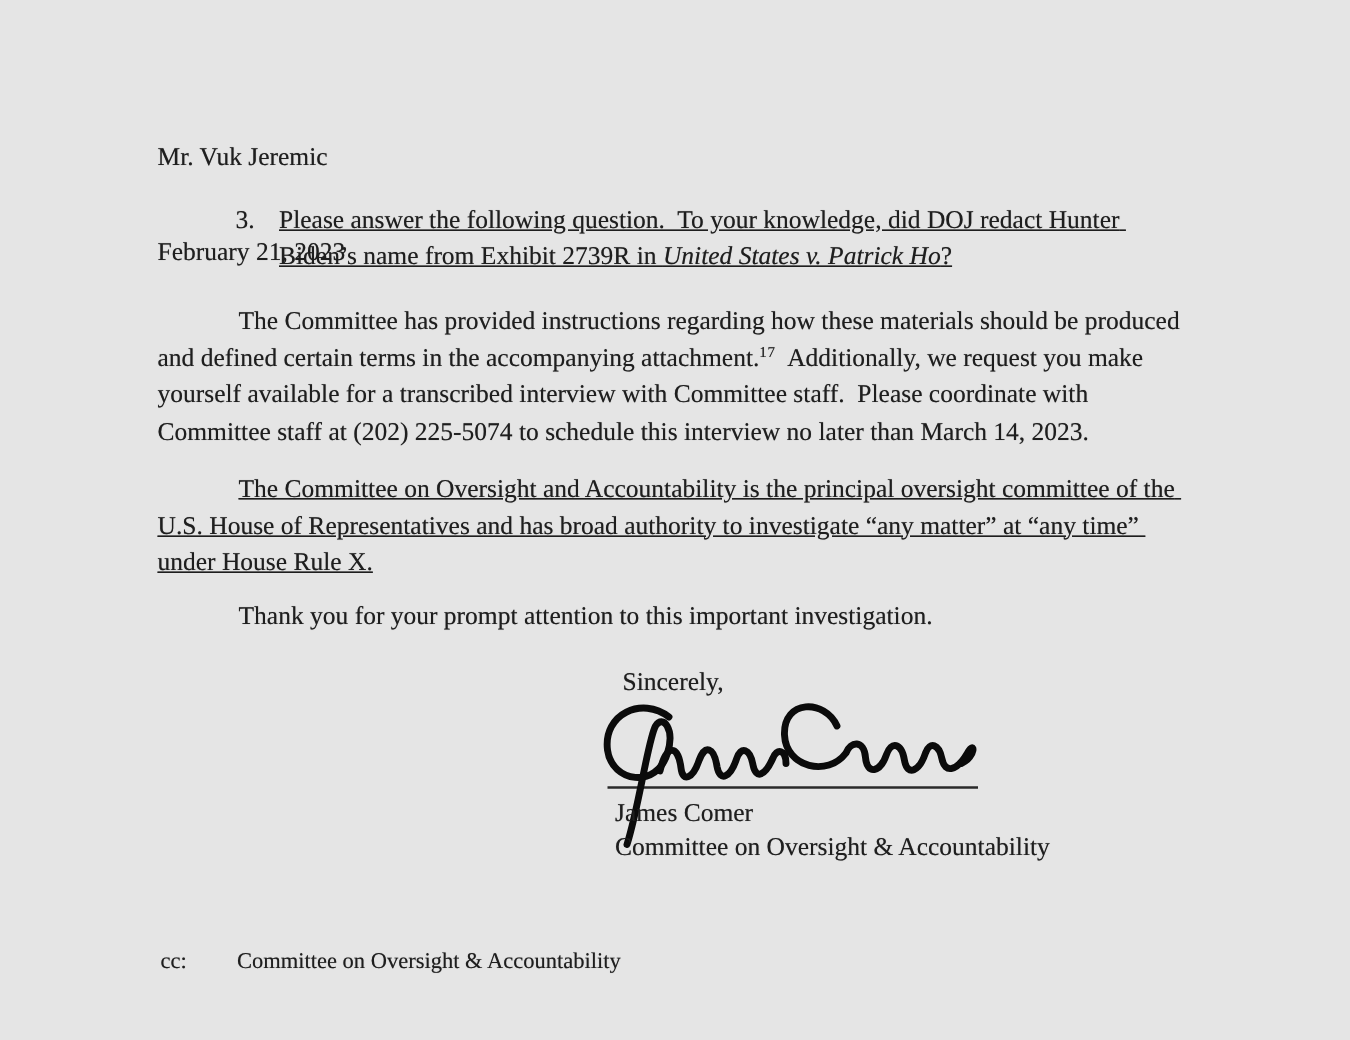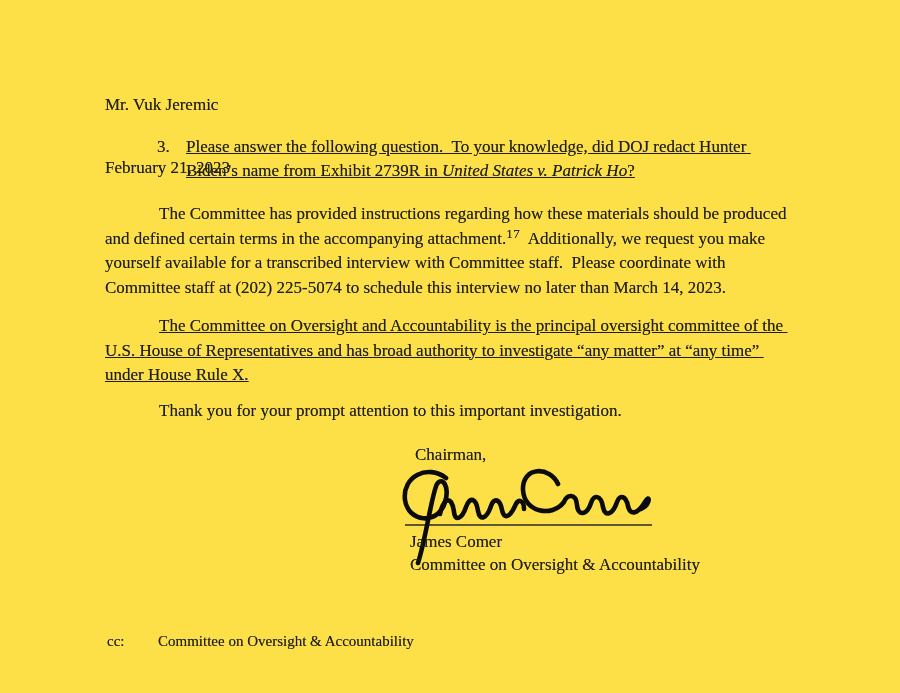--- a/index.html
+++ b/index.html
@@ -7,21 +7,21 @@
     padding: 0;
     width: 900px;
     height: 693px;
     overflow: hidden;
     background: #fbfbfa;
   }
   .page {
     position: relative;
     width: 900px;
     height: 693px;
-    background: #fde047;
+    background: #e5e5e5;
     font-family: "Liberation Serif", "DejaVu Serif", serif;
     color: #1e1e1e;
     text-shadow: 0 0 0.45px rgba(20,20,20,0.55);
   }
   .abs { position: absolute; }
 
   .header-block {
     left: 105px; top: 52px;
     font-size: 17px; line-height: 21px;
     white-space: pre-wrap;
@@ -42,21 +42,21 @@
     margin: 0;
     font-size: 17px;
     line-height: 24.5px;
     text-indent: 54px;
     white-space: pre-wrap;
   }
   .p1 { top: 202px; }
   .p2 { top: 314px; text-decoration: underline; }
   .p3 { top: 399px; }
   sup.footnote {
-    font-size: 13px;
+    font-size: 10px;
     line-height: 0;
     vertical-align: 6px;
     letter-spacing: 0.5px;
   }
 
   .sincerely {
     left: 415px; top: 443px;
     font-size: 17px; line-height: 24px;
   }
 
@@ -92,21 +92,21 @@
     <div class="question-num">3.</div>
     <div class="question-text"><span>Please answer the following question.  To your knowledge, did DOJ redact Hunter Biden’s name from Exhibit 2739R in </span><em>United States v. Patrick Ho</em><span>?</span></div>
   </div>
 
   <p class="abs body-para p1"><span>The Committee has provided instructions regarding how these materials should be produced and defined certain terms in the accompanying attachment.</span><sup class="footnote">17</sup><span>  Additionally, we request you make yourself available for a transcribed interview with Committee staff.  Please coordinate with Committee staff at (202) 225-5074 to schedule this interview no later than March 14, 2023.</span></p>
 
   <p class="abs body-para p2">The Committee on Oversight and Accountability is the principal oversight committee of the U.S. House of Representatives and has broad authority to investigate “any matter” at “any time” under House Rule X.</p>
 
   <p class="abs body-para p3">Thank you for your prompt attention to this important investigation.</p>
 
-  <div class="abs sincerely">Chairman,</div>
+  <div class="abs sincerely">Sincerely,</div>
 
   <svg class="abs sig-svg" width="270" height="110" viewBox="0 0 270 110" aria-hidden="true">
     <line x1="13" y1="63" x2="260" y2="63" stroke="#2a2a2a" stroke-width="1.6"></line>
     <g fill="none" stroke="#0b0b0b" stroke-width="4.6" stroke-linecap="round" stroke-linejoin="round">
       <path d="M 54,16 C 36,2 10,14 13,38 C 16,60 46,64 53,40 C 58,24 50,14 45,22 C 40,31 34,76 26,101"></path>
       <path d="M 48,52 C 52,34 60,34 62,50 C 63,60 70,57 74,45 C 78,34 84,36 86,49 C 88,60 95,56 99,44 C 102,35 108,37 110,48 C 112,58 118,55 123,44 C 126,36 132,38 132,47"></path>
       <path d="M 166,22 C 158,4 130,4 131,28 C 132,50 160,56 172,40 C 175,32 184,31 185,43 C 186,55 195,53 199,41 C 202,32 209,33 211,45 C 213,56 221,52 225,40 C 228,32 234,34 236,44 C 238,54 246,52 253,40 C 258,31 259,42 249,47"></path>
     </g>
   </svg>
 

